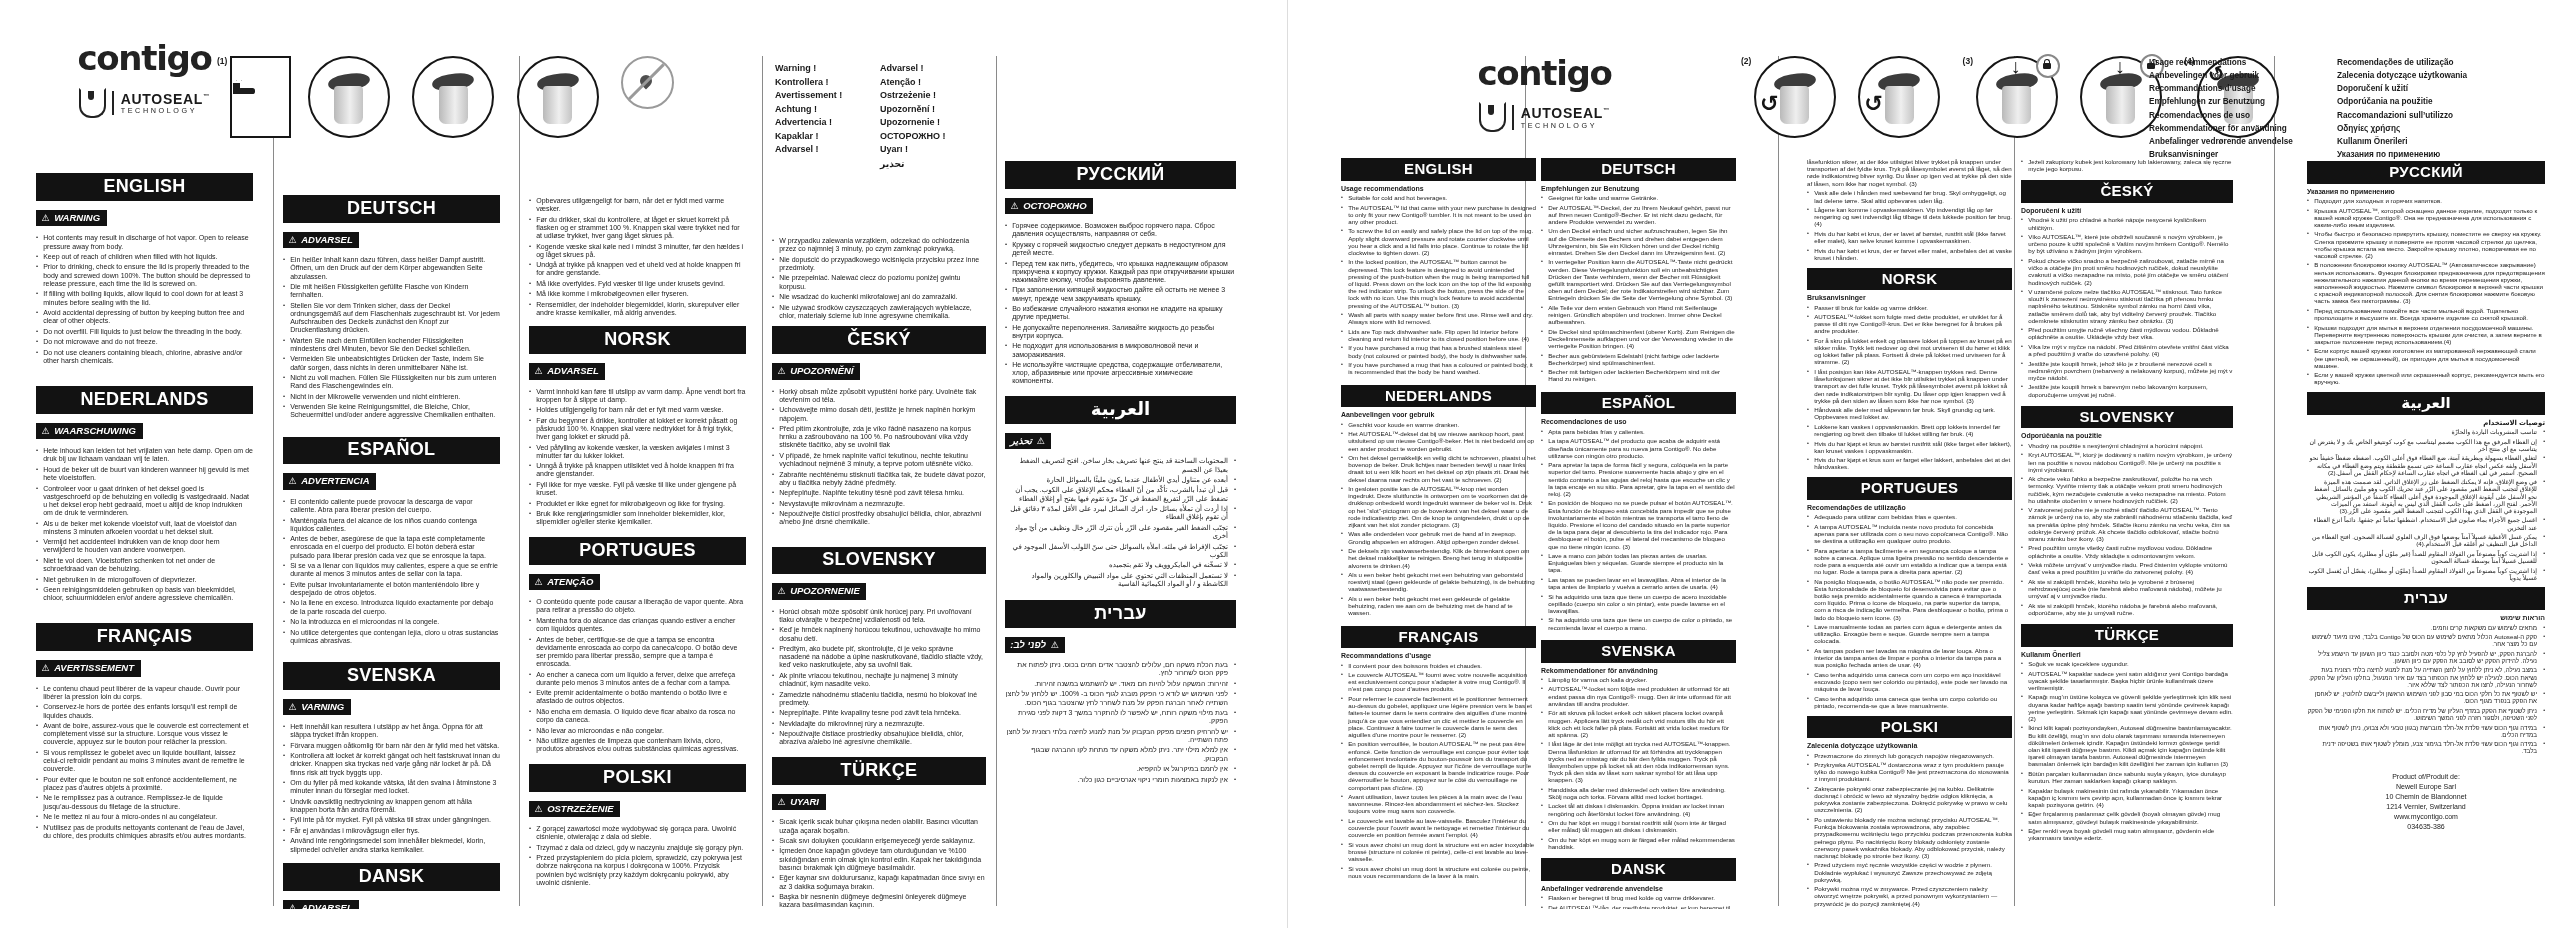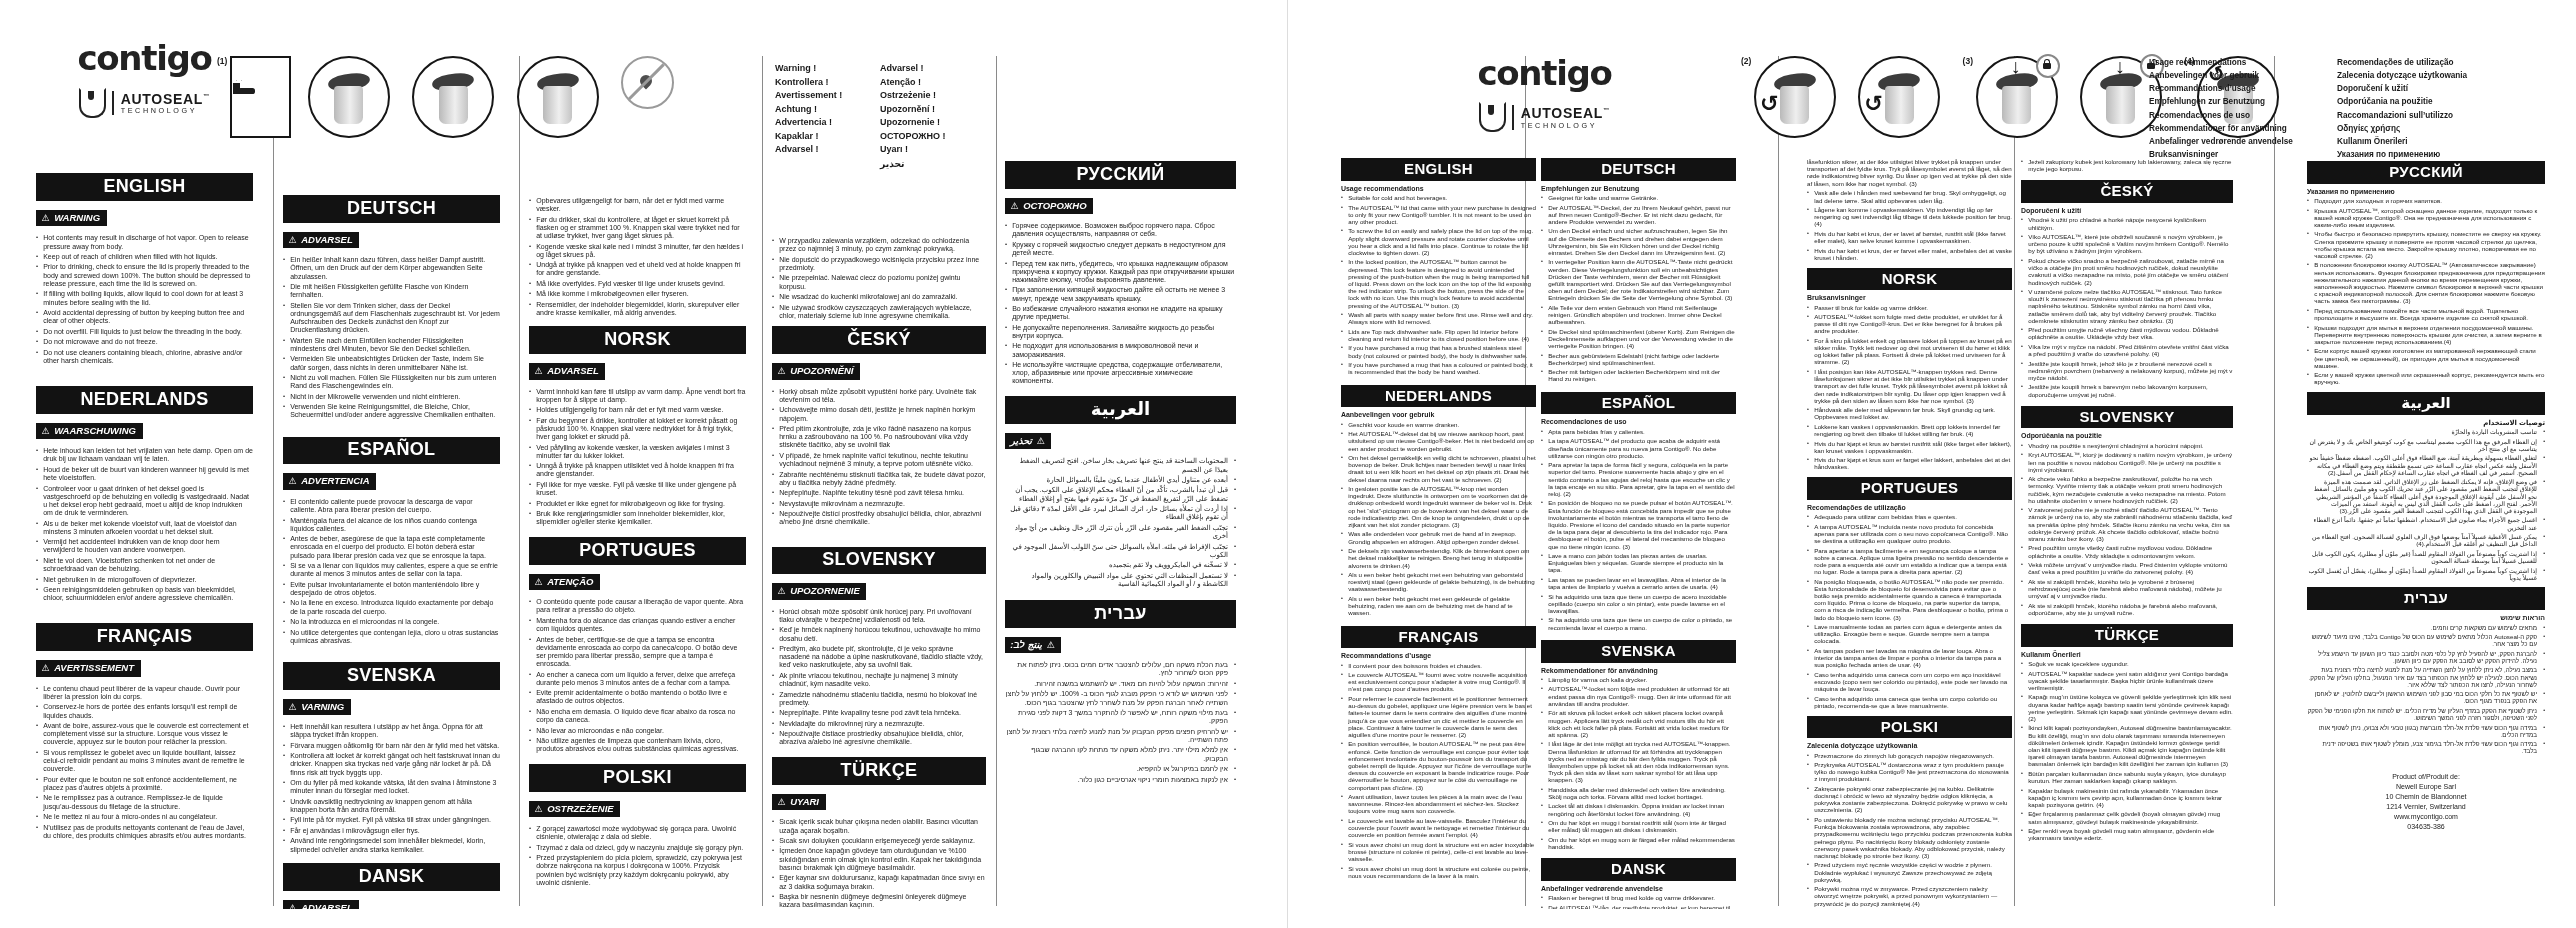--- a/index.html
+++ b/index.html
@@ -341,21 +341,21 @@
           <li>المحتويات الساخنة قد ينتج عنها تصريف بخار ساخن. افتح لتصريف الضغط بعيدًا عن الجسم</li>
           <li>أبعده عن متناول أيدي الأطفال عندما يكون مليئًا بالسوائل الحارة</li>
           <li>قبل أن تبدأ بالشرب، تأكّد من أنّ الغطاء محكم الإغلاق على الكوب. يجب أن تضغط على الزّر لتفريغ الضغط في كلّ مرّة تقوم فيها بفتح أو إغلاق الغطاء</li>
           <li>إذا أردت أن تملأه بسائل حار، اترك السائل ليبرد على الأقل لمدّة ٣ دقائق قبل أن تقوم بإغلاق الغطاء</li>
           <li>تجنّب الضغط الغير مقصود على الزّر بأن تترك الزّر خال ونظيف من أيّ مواد أخرى</li>
           <li>تجنّب الإفراط في ملئه. املأه بالسوائل حتى سنّ اللولب الأسفل الموجود في الكوب</li>
           <li>لا تسخّنه في المايكروويف ولا تقم بتجميده</li>
           <li>لا تستعمل المنظفات التي تحتوي على مواد التبييض والكلورين والمواد الكاشطة و / أو المواد الكيمائية القاسية</li>
         </ul>
         <div class="lang-hd" style="margin-top: 12px;">עברית</div>
-        <div><span class="warn-badge badge-rtl"><span class="tri">⚠</span><span>ينتج לב:</span></span></div>
+        <div><span class="warn-badge badge-rtl"><span class="tri">⚠</span><span>לפני לב:</span></span></div>
         <ul class="blt" dir="rtl">
           <li>בעת הכלת משקה חם, עלולים להצטבר אדים חמים בכוס. ניתן לפתוח את פקק הכוס לשחרור לחץ.</li>
           <li>זהירות: המשקה עלול להיות חם מאוד. יש להשתמש במשנה זהירות.</li>
           <li>לפני השימוש יש לודא כי הפקק מוברג לגוף הכוס ב- 100%. יש ללחוץ על לחצן השתייה לאחר הברגת הפקק על מנת לשחרר לחץ שהצטבר בגוף הכוס.</li>
           <li>בעת מילוי משקה רותח, יש לאפשר לו להתקרר במשך 3 דקות לפני סגירת הפקק.</li>
           <li>יש להרחיק חפצים מפקק הבקבוק על מנת למנוע לחיצה בלתי רצונית על לחצן פתח השתייה.</li>
           <li>אין למלא מילוי יתר. ניתן למלא משקה עד מתחת לקו ההברגה שבגוף הבקבוק.</li>
           <li>אין לחמם במיקרוגל או להקפיא.</li>
           <li>אין לנקות באמצעות חומרי ניקוי אגרסיביים כגון כלור.</li>
         </ul>

